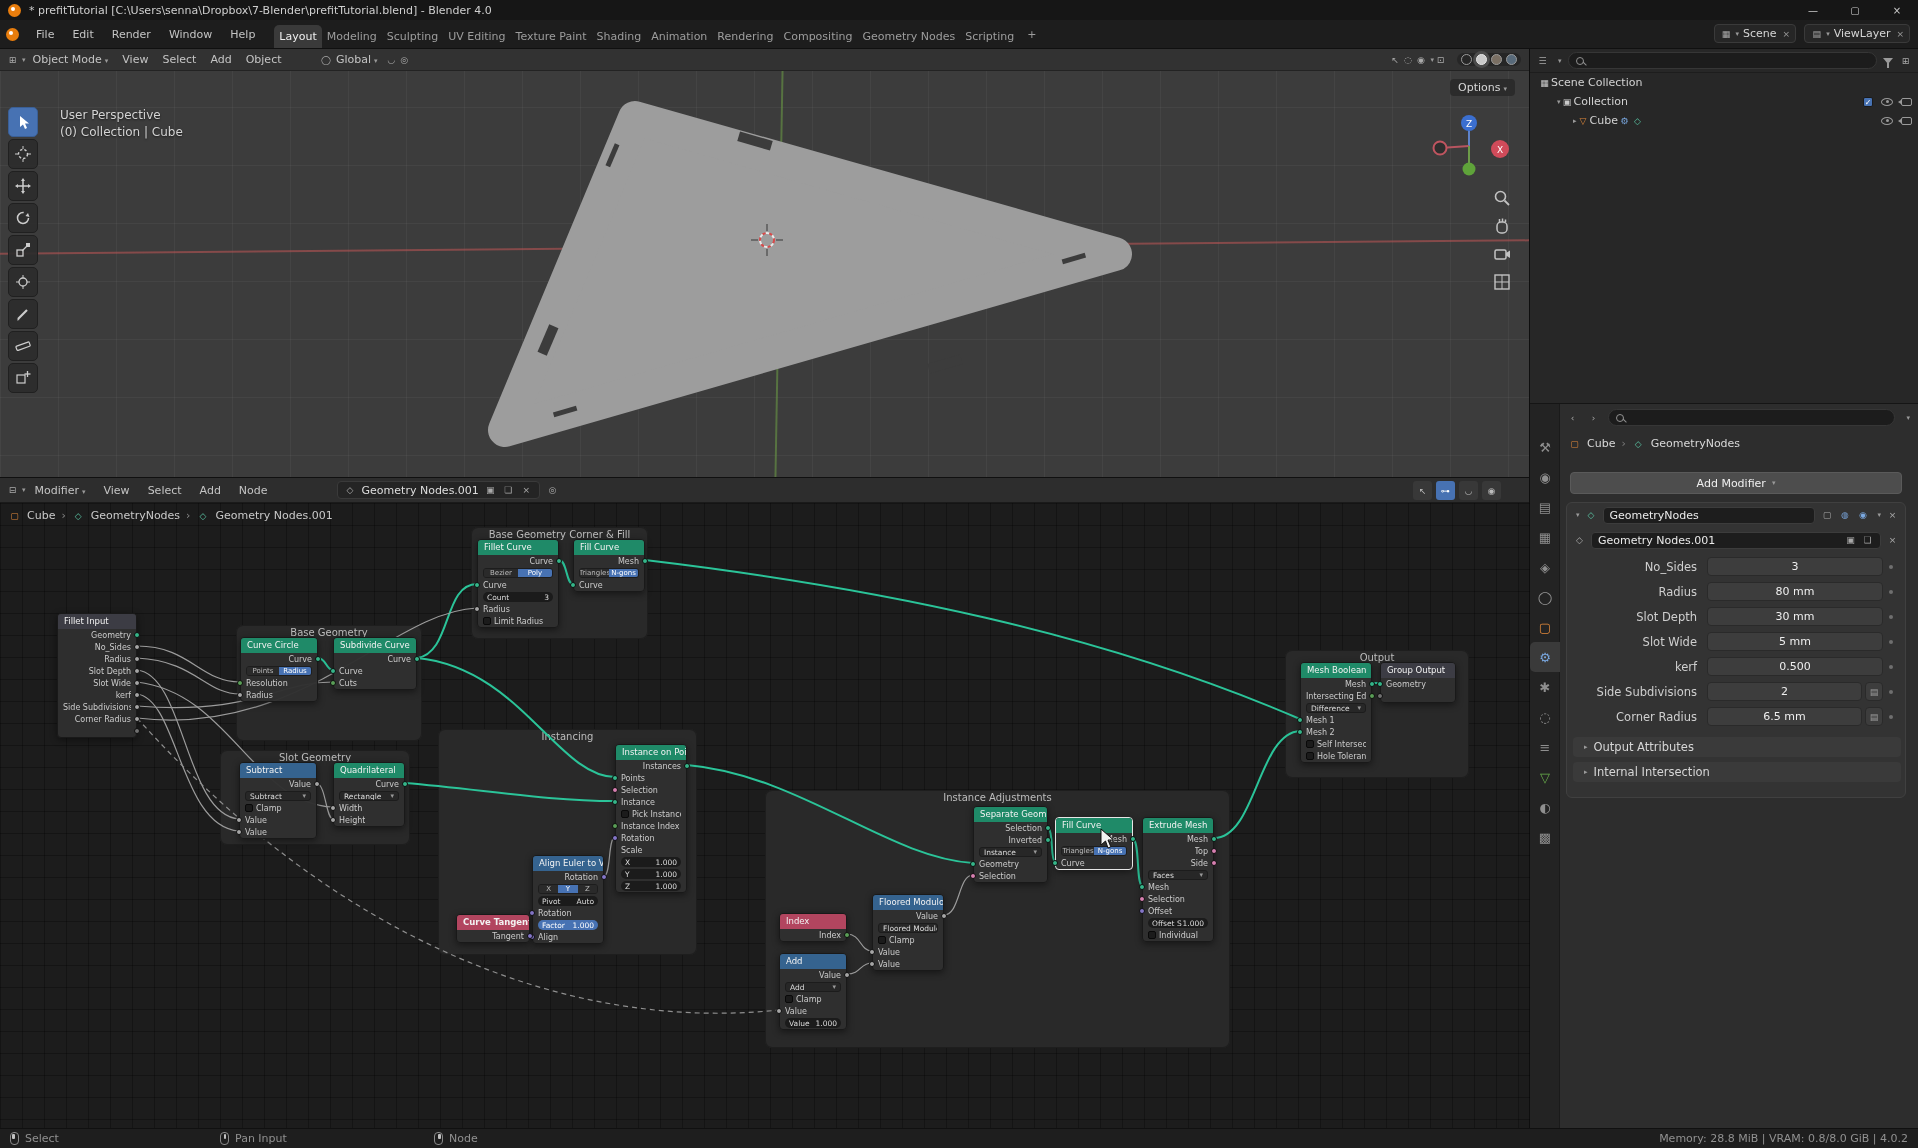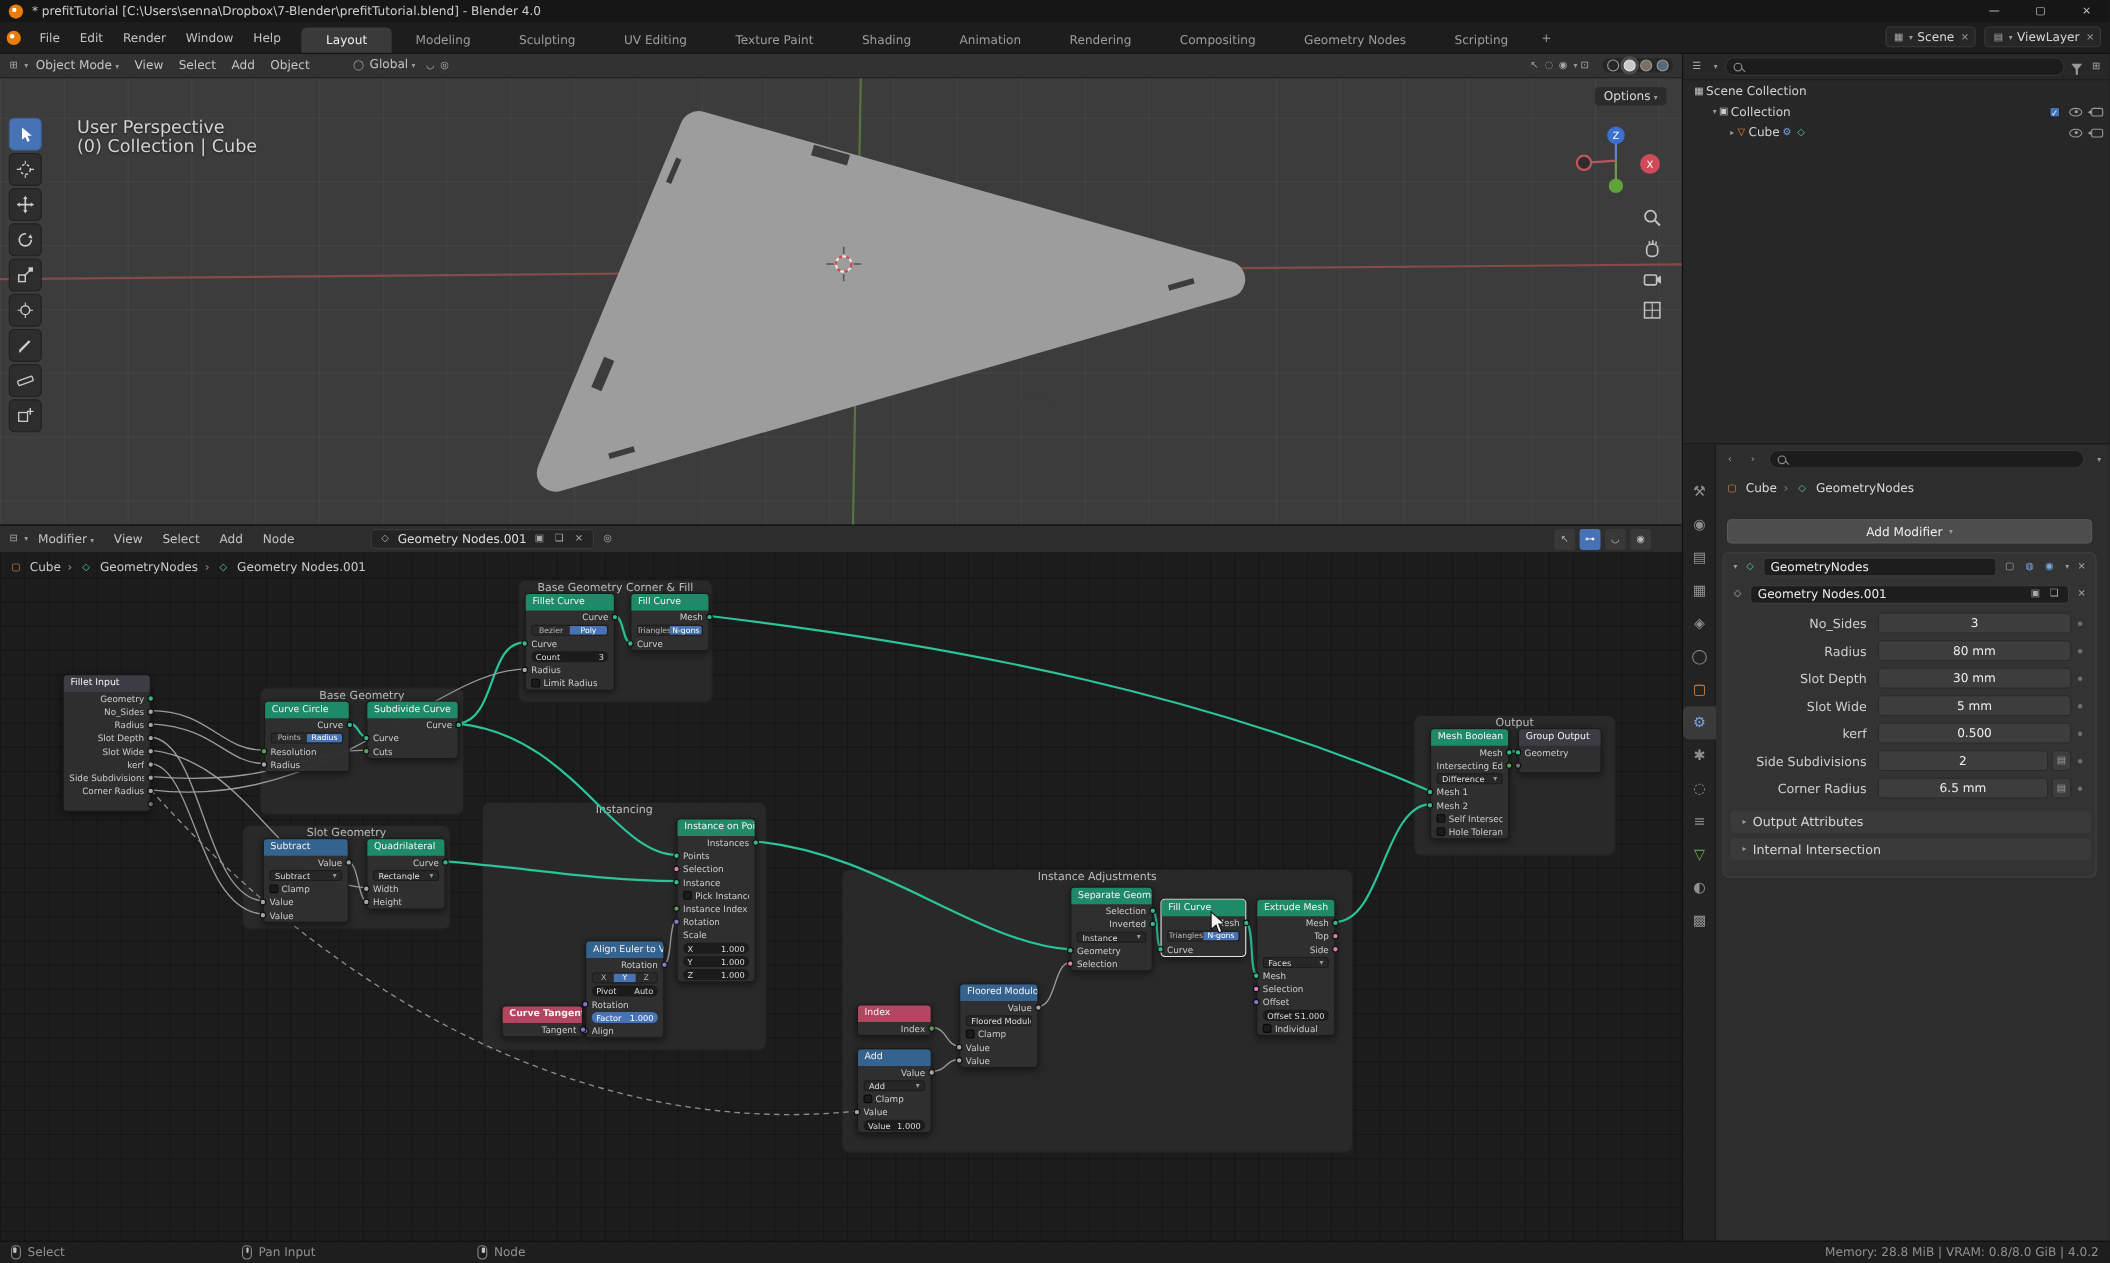--- a/index.html
+++ b/index.html
@@ -7,37 +7,37 @@
   .abs{position:absolute}
   
   .titlebar{position:absolute;left:0;top:0;width:1918px;height:20px;background:#161616;display:flex;align-items:center;padding-left:8px;color:#cfcfcf;font-size:11px}
   .blogo{width:13px;height:13px;border-radius:50%;background:#e87d0d;position:relative;margin-right:8px}
   .blogo::after{content:'';position:absolute;left:3px;top:3px;width:4px;height:4px;border-radius:50%;background:#fff}
   .winbtns{position:absolute;right:0;top:0;height:20px;display:flex}
   .winbtn{width:42px;height:20px;display:flex;align-items:center;justify-content:center;color:#cccccc;font-size:10px}
   
   .topbar{position:absolute;left:0;top:20px;width:1918px;height:29px;background:#1d1d1d;border-bottom:1px solid #101010;display:flex;align-items:center}
   .menuitem{padding:4px 9px;color:#c4c4c4;border-radius:3px}
-  .tab{padding:5px 22px;color:#9d9d9d;border-radius:5px 5px 0 0;margin-top:4px;white-space:nowrap}
+  .tab{padding:5px 5px;color:#9d9d9d;border-radius:5px 5px 0 0;margin-top:4px;white-space:nowrap}
   .tab.active{background:#3a3a3a;color:#efefef}
   .tabplus{color:#9d9d9d;padding:4px 8px}
   .scenewidget{display:flex;align-items:center;height:19px;background:#262626;border:1px solid #3a3a3a;border-radius:4px;padding:0 5px;margin-left:8px;color:#d6d6d6}
   .scenewidget .x{margin-left:6px;color:#9a9a9a;font-size:9px}
   .sicon{display:inline-flex;align-items:center;justify-content:center;width:13px;height:13px;font-size:9px;color:#a9a9a9}
   
   .vp{position:absolute;left:0;top:49px;width:1530px;height:428px;background-color:#3c3c3c;overflow:hidden;border-right:1px solid #0e0e0e;
       background-image:linear-gradient(rgba(255,255,255,.04) 1px,transparent 1px),linear-gradient(90deg,rgba(255,255,255,.04) 1px,transparent 1px);background-size:58px 58px}
   .vph{position:absolute;left:0;top:0;width:100%;height:22px;background:#323232;border-bottom:1px solid #232323;display:flex;align-items:center;z-index:10;font-size:11px}
   .vph .menuitem{padding:3px 7px}
   .caret{font-size:7px;color:#9a9a9a;margin-left:3px}
   .shadepill{display:flex;align-items:center;background:#262626;border-radius:9px;padding:1px 4px;gap:4px;margin-left:10px}
   .shadecircle{width:11px;height:11px;border-radius:50%;border:1.3px solid #9a9a9a}
   .shadecircle.sel{background:#c9c9c9;border-color:#e6e6e6;box-shadow:0 0 0 3px #4b4b4b}
   .optbtn{position:absolute;right:14px;top:30px;background:rgba(40,40,40,.85);border-radius:4px;padding:2px 8px;color:#d8d8d8;z-index:9}
-  .vpoverlay{position:absolute;left:70px;top:58px;color:#d4d4d4;font-size:16px;text-shadow:0 1px 2px rgba(0,0,0,.6);z-index:5;line-height:17px}
+  .vpoverlay{position:absolute;left:60px;top:58px;color:#d4d4d4;font-size:12px;text-shadow:0 1px 2px rgba(0,0,0,.6);z-index:5;line-height:17px}
   .toolcol{position:absolute;left:8px;top:58px;z-index:8;display:flex;flex-direction:column;gap:2px}
   .toolbtn{width:30px;height:30px;background:rgba(45,45,45,.92);border:1px solid #202020;border-radius:5px;display:flex;align-items:center;justify-content:center}
   .toolbtn.active{background:#4772b3;border-color:#3a5f96}
   .axisline-x{position:absolute;left:0;top:197px;width:1530px;height:1.6px;background:rgba(193,85,85,.55);transform:rotate(-0.5deg);z-index:2}
   .axisline-y{position:absolute;left:778px;top:22px;width:1.6px;height:406px;background:rgba(110,160,70,.55);transform:rotate(1deg);z-index:2}
   .navgizmo{position:absolute;right:18px;top:50px;z-index:9}
   .viewicons{position:absolute;right:18px;top:140px;z-index:9;display:flex;flex-direction:column;gap:10px;align-items:center}
   
   .ne{position:absolute;left:0;top:477px;width:1530px;height:651px;background:#1c1c1c;border-right:1px solid #0e0e0e;border-top:1px solid #101010}
   .neh{position:absolute;left:0;top:0;width:100%;height:25px;background:#2d2d2d;border-bottom:1px solid #1a1a1a;display:flex;align-items:center;z-index:20;font-size:11px}

